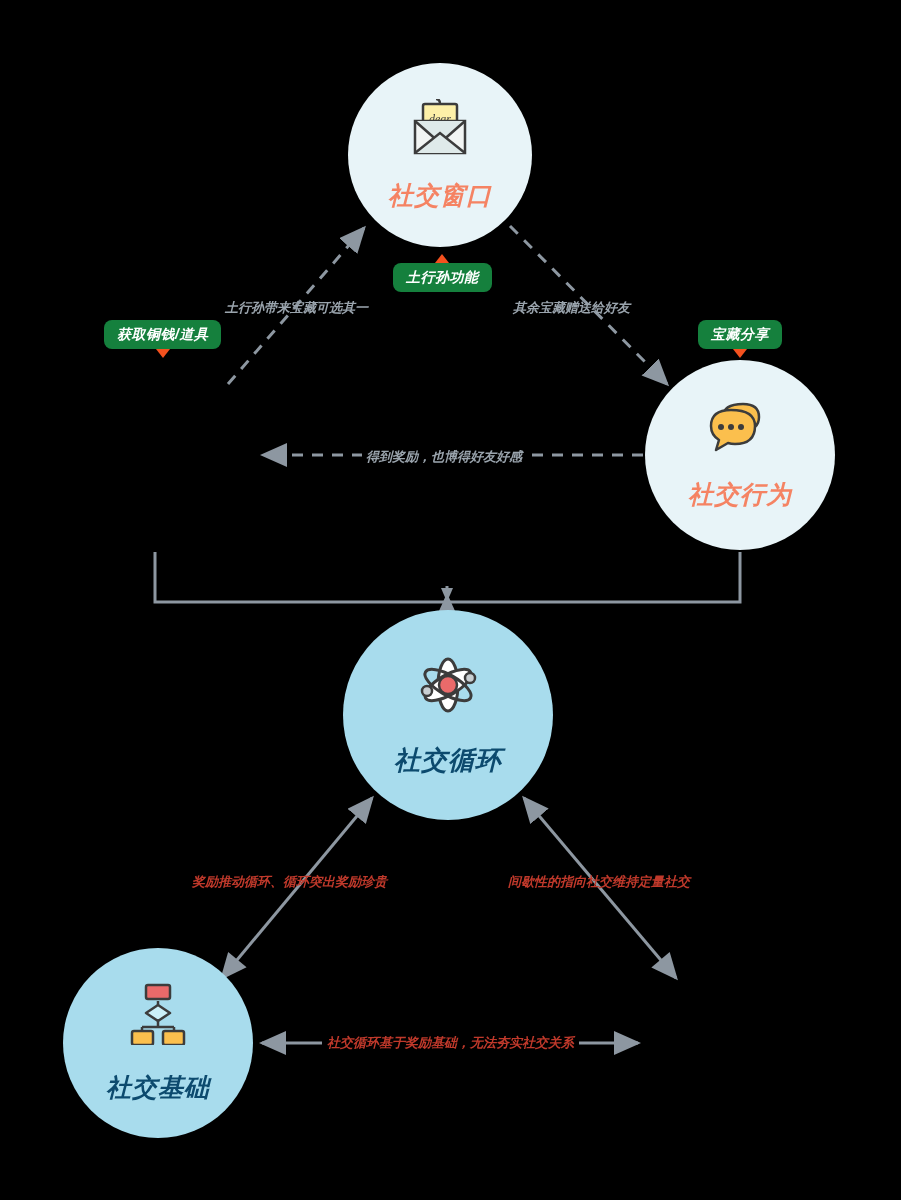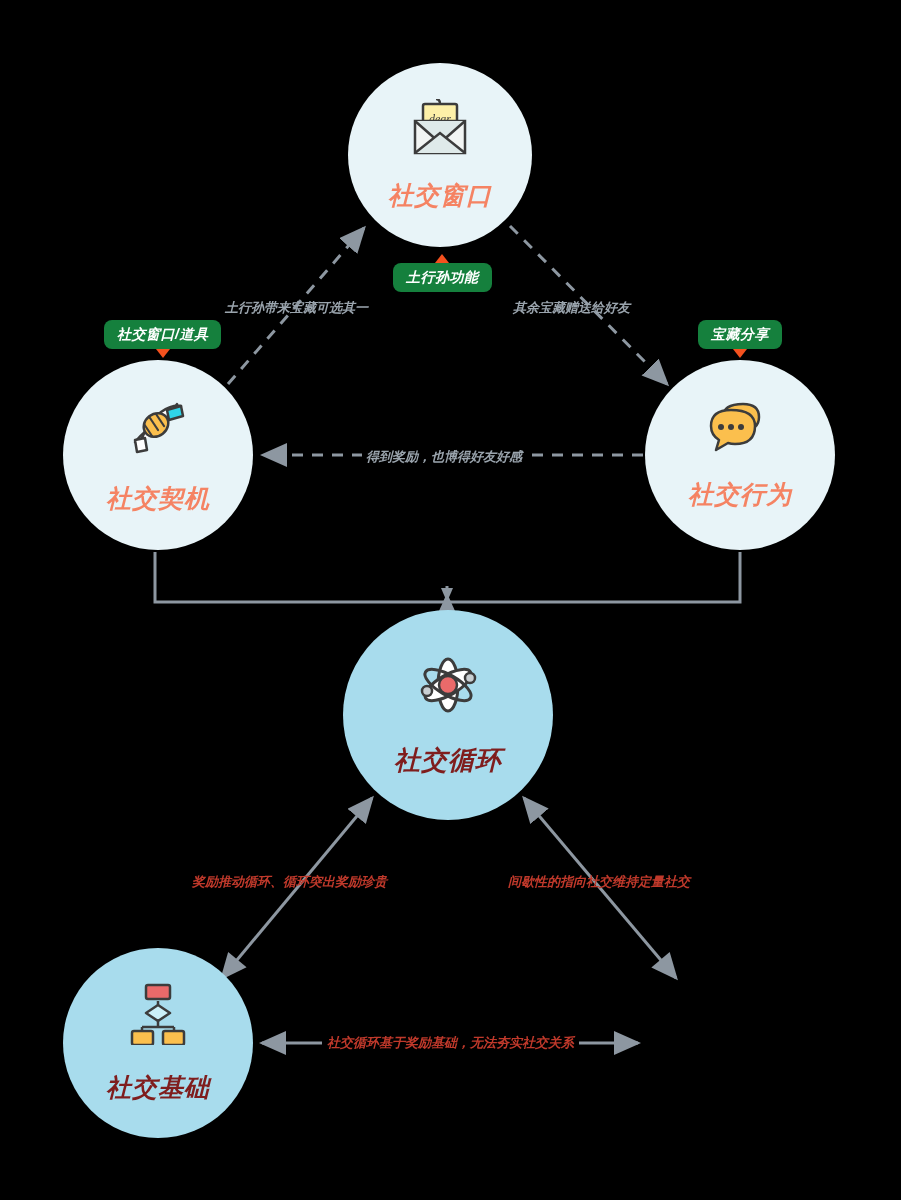--- a/index.html
+++ b/index.html
@@ -16,21 +16,21 @@
     display:flex;flex-direction:column;align-items:center;justify-content:center;
     box-sizing:border-box;
   }
   .node.pale{background:#e8f4f8;}
   .node.blue{background:#a8dced;}
   .node-label{
     font-style:italic;font-weight:bold;letter-spacing:1px;
     white-space:nowrap;user-select:none;
   }
   .pale .node-label{color:#f58363;}
-  .blue .node-label{color:#7f1d1d;}
+  .blue .node-label{color:#0c4a6e;}
 
   .ico{display:block;}
 
   
   .badge{
     position:absolute;background:#15803d;color:#fff;border-radius:8px;
     font-style:italic;font-weight:bold;font-size:14px;letter-spacing:.5px;
     padding:7px 13px 8px;white-space:nowrap;box-sizing:border-box;
     text-align:center;line-height:1;
   }
@@ -92,39 +92,20 @@
         <path d="M31 5 q0-5 -4-5" fill="none" stroke="#3c3c3c" stroke-width="2.5"></path>
         <text x="31" y="24" font-size="12" font-style="italic" fill="#3c3c3c" text-anchor="middle" font-family="'Liberation Serif',serif">dear</text>
         <rect x="6" y="22" width="50" height="32" fill="#f2f5f4" stroke="#3c3c3c" stroke-width="2.5"></rect>
         <path d="M6 22 L31 44 L56 22" fill="#dfeaea" stroke="#3c3c3c" stroke-width="2.5"></path>
         <path d="M6 54 L31 34 L56 54" fill="#dfeaea" stroke="#3c3c3c" stroke-width="2.5"></path>
       </svg>
     </span>
     <span class="node-label" style="font-size:25px;margin-top:18px;">社交窗口</span>
   </div>
 
-  <div class="node pale" style="left:63px;top:360px;width:190px;height:190px;">
-    <span class="ico">
-      <svg width="66" height="60" viewBox="0 0 66 60">
-        <g stroke="#3c3c3c" stroke-width="2.5" fill="none" stroke-linecap="round">
-          <path d="M14 50 Q22 26 36 16 Q48 8 56 10" fill="#ffffff"></path>
-          <path d="M10 46 Q20 34 30 30 Q44 22 52 8"></path>
-        </g>
-        <path d="M42 14 L56 10 L58 20 L44 24 z" fill="#2fd4e8" stroke="#3c3c3c" stroke-width="2.5" stroke-linejoin="round"></path>
-        <ellipse cx="31" cy="29" rx="13" ry="11" fill="#fbbf4d" stroke="#3c3c3c" stroke-width="2.5" transform="rotate(-38 31 29)"></ellipse>
-        <path d="M10 44 L20 42 L22 54 L12 56 z" fill="#ffffff" stroke="#3c3c3c" stroke-width="2.5" stroke-linejoin="round"></path>
-        <g stroke="#3c3c3c" stroke-width="2.2" stroke-linecap="round">
-          <path d="M25 22 L33 34"></path>
-            <path d="M31 18 L39 30"></path>
-            <path d="M19 28 L27 40"></path>
-        </g>
-      </svg>
-    </span>
-    <span class="node-label" style="font-size:25px;margin-top:22px;">社交契机</span>
-  </div>
 
   <div class="node pale" style="left:645px;top:360px;width:190px;height:190px;">
     <span class="ico">
       <svg width="66" height="52" viewBox="0 0 66 52">
         <path d="M36 4 q16 0 16 13 q0 13 -16 13 q-4 0 -7 -1 l-8 5 l2 -7 q-7 -4 -7 -10 q0 -13 20 -13 z" fill="#fbbf4d" stroke="#3c3c3c" stroke-width="2.5" stroke-linejoin="round"></path>
         <path d="M24 10 q-20 0 -20 16 q0 9 8 14 l-3 10 l12 -7 q3 1 7 1 q20 0 20 -18 q0 -16 -24 -16 z" fill="#fbbf4d" stroke="#3c3c3c" stroke-width="2.5" stroke-linejoin="round"></path>
         <circle cx="14" cy="27" r="3" fill="#3c3c3c"></circle>
         <circle cx="24" cy="27" r="3" fill="#3c3c3c"></circle>
         <circle cx="34" cy="27" r="3" fill="#3c3c3c"></circle>
       </svg>
@@ -159,21 +140,21 @@
         <path d="M30 22 L42 30 L30 38 L18 30 z" fill="#ccf0f8" stroke="#3c3c3c" stroke-width="2.5" stroke-linejoin="round"></path>
         <rect x="4" y="48" width="21" height="14" rx="2" fill="#fbbf4d" stroke="#3c3c3c" stroke-width="2.5"></rect>
         <rect x="35" y="48" width="21" height="14" rx="2" fill="#fbbf4d" stroke="#3c3c3c" stroke-width="2.5"></rect>
       </svg>
     </span>
     <span class="node-label" style="font-size:25px;margin-top:22px;">社交基础</span>
   </div>
 
 
   <div class="badge tail-up" style="left:393px;top:263px;">土行孙功能</div>
-  <div class="badge tail-down" style="left:104px;top:320px;">社交窗口/道具</div>
+  <div class="badge tail-down" style="left:104px;top:320px;">获取铜钱/道具</div>
   <div class="badge tail-down" style="left:698px;top:320px;">宝藏分享</div>
 
   <div class="edge-label gray" style="left:225px;top:301px;">土行孙带来宝藏可选其一</div>
   <div class="edge-label gray" style="left:513px;top:301px;">其余宝藏赠送给好友</div>
   <div class="edge-label gray" style="left:362px;top:450px;background:#000;padding:0 4px;">得到奖励，也博得好友好感</div>
   <div class="edge-label red" style="left:192px;top:875px;">奖励推动循环、循环突出奖励珍贵</div>
   <div class="edge-label red" style="left:508px;top:875px;">间歇性的指向社交维持定量社交</div>
   <div class="edge-label red" style="left:322px;top:1036px;background:#000;padding:0 5px;">社交循环基于奖励基础，无法夯实社交关系</div>
 
 </div>

